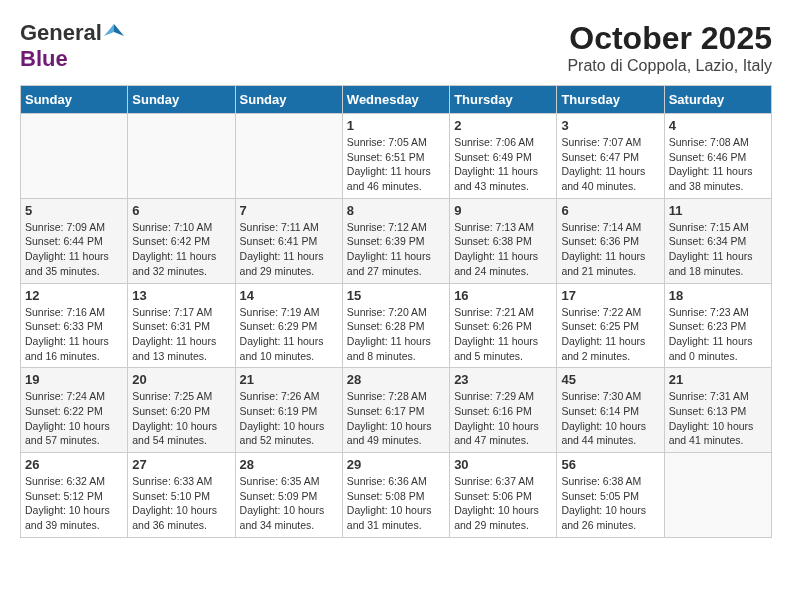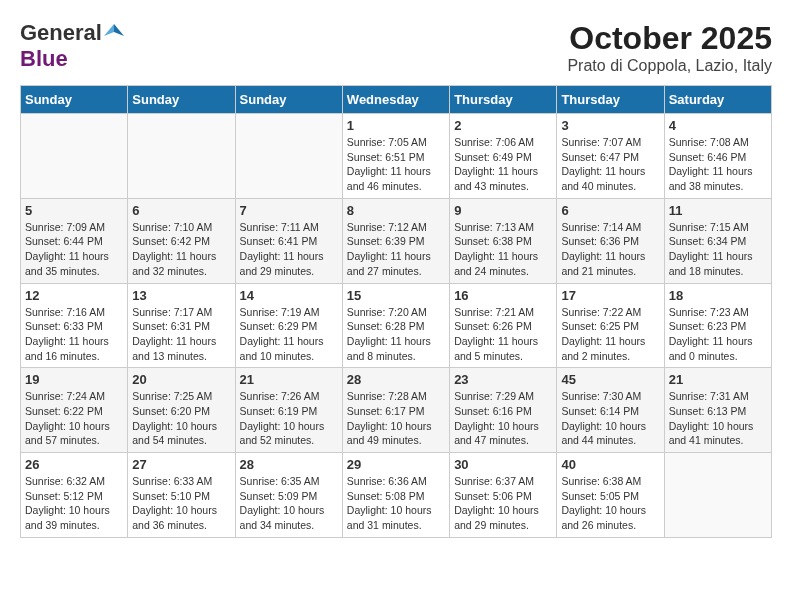--- a/index.html
+++ b/index.html
@@ -241,19 +241,19 @@
         </td>
         <td>
           <span class="day-num">29</span>
           <div class="day-info">Sunrise: 6:36 AM<br>Sunset: 5:08 PM<br>Daylight: 10 hours and 31 minutes.</div>
         </td>
         <td>
           <span class="day-num">30</span>
           <div class="day-info">Sunrise: 6:37 AM<br>Sunset: 5:06 PM<br>Daylight: 10 hours and 29 minutes.</div>
         </td>
         <td>
-          <span class="day-num">40</span>
+          <span class="day-num">56</span>
           <div class="day-info">Sunrise: 6:38 AM<br>Sunset: 5:05 PM<br>Daylight: 10 hours and 26 minutes.</div>
         </td>
         <td class="empty-cell"></td>
       </tr>
     </tbody>
 </table>
 
 </body></html>

